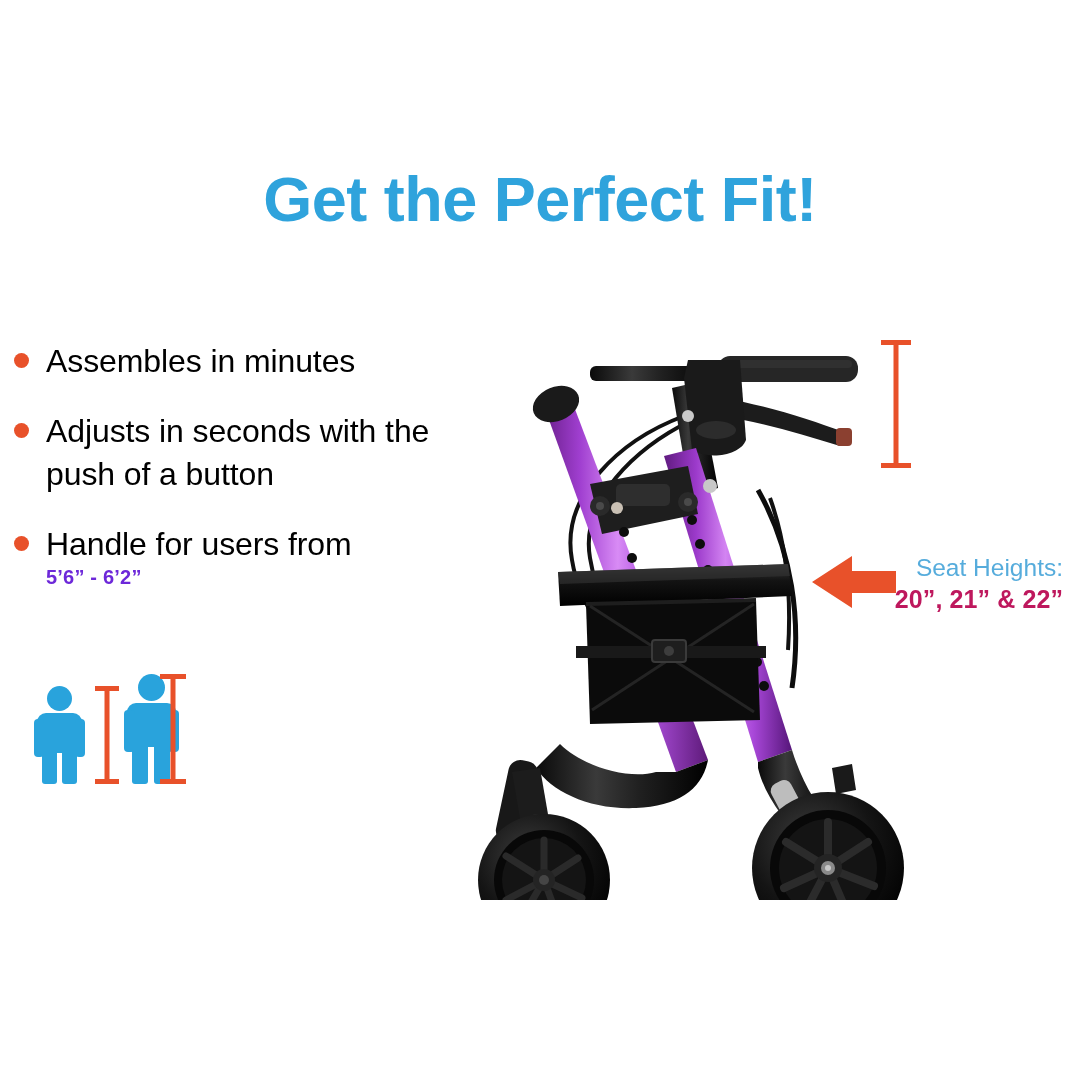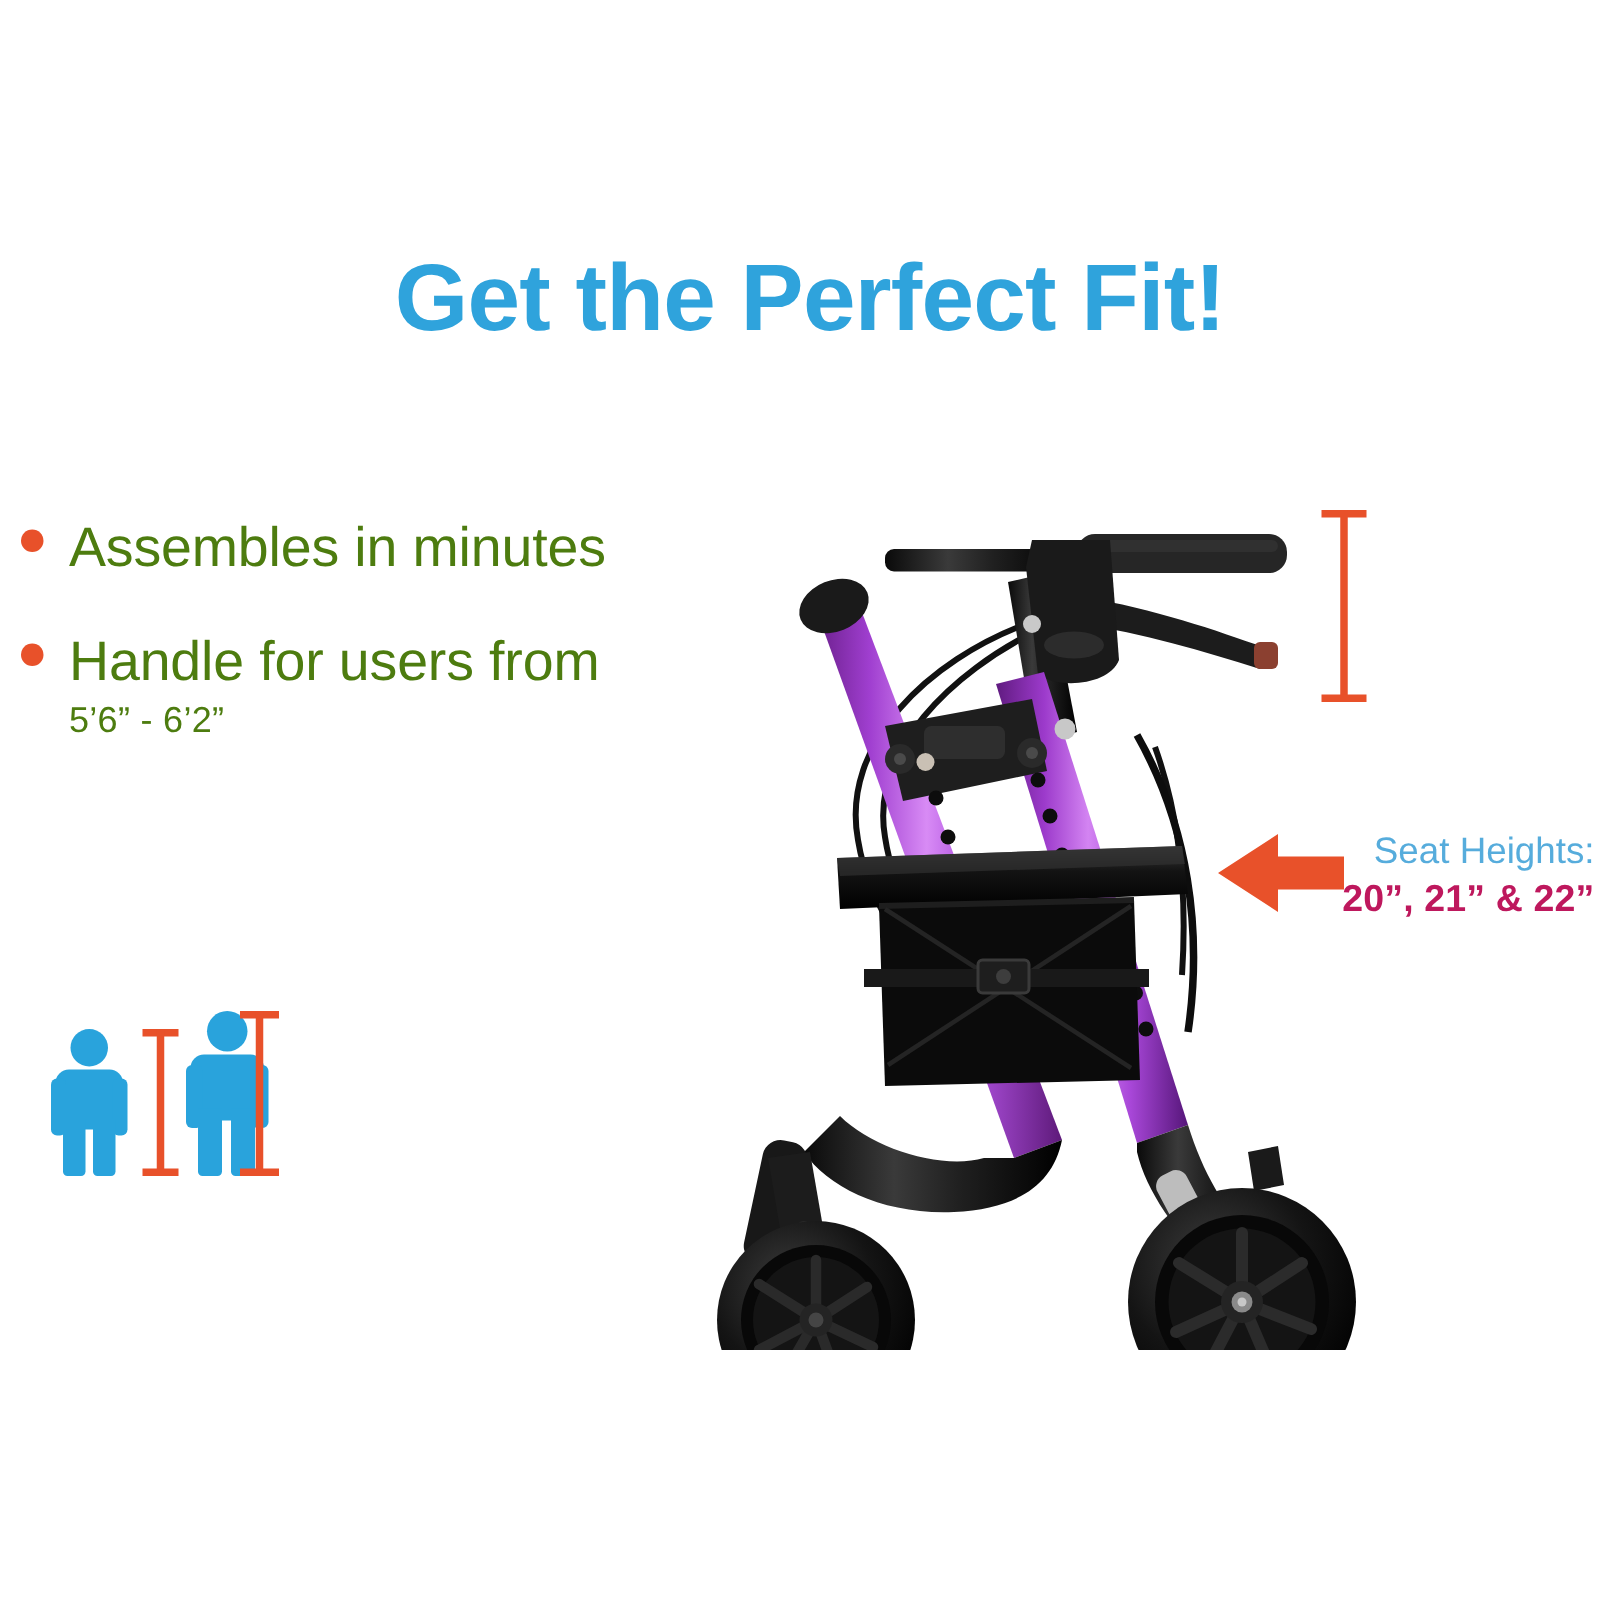--- a/index.html
+++ b/index.html
@@ -46,31 +46,31 @@
   .bullet-dot {
     position: absolute;
     left: 6px;
     top: 13px;
     width: 15px;
     height: 15px;
     border-radius: 50%;
     background: #E8512A;
   }
   .bullet-text {
-    font-size: 37px;
+    font-size: 32px;
     line-height: 1.36;
-    color: #4d7c0f;
+    color: #000000;
     font-weight: 400;
     letter-spacing: -0.1px;
   }
   .bullet-strong {
     display: block;
-    font-weight: 400;
-    color: #4d7c0f;
-    font-size: 24px;
+    font-weight: 700;
+    color: #6d28d9;
+    font-size: 20px;
     letter-spacing: 0.2px;
   }
 
   
   #figures {
     position: absolute;
     left: 34px;
     top: 668px;
     width: 150px;
     height: 116px;
@@ -196,20 +196,24 @@
   <span class="light">Get the </span><span class="bold">Perfect Fit!</span>
 </div>
 
 <div id="bullets">
 
   <div class="bullet-row">
     <span class="bullet-dot"></span>
     <div class="bullet-text">Assembles in minutes</div>
   </div>
 
+  <div class="bullet-row">
+    <span class="bullet-dot"></span>
+    <div class="bullet-text">Adjusts in seconds with the push of a button</div>
+  </div>
 
   <div class="bullet-row">
     <span class="bullet-dot"></span>
     <div class="bullet-text">Handle for users from</div>
     <div class="bullet-strong">5’6” - 6’2”</div>
   </div>
 
 </div>
 
 <div id="figures">

